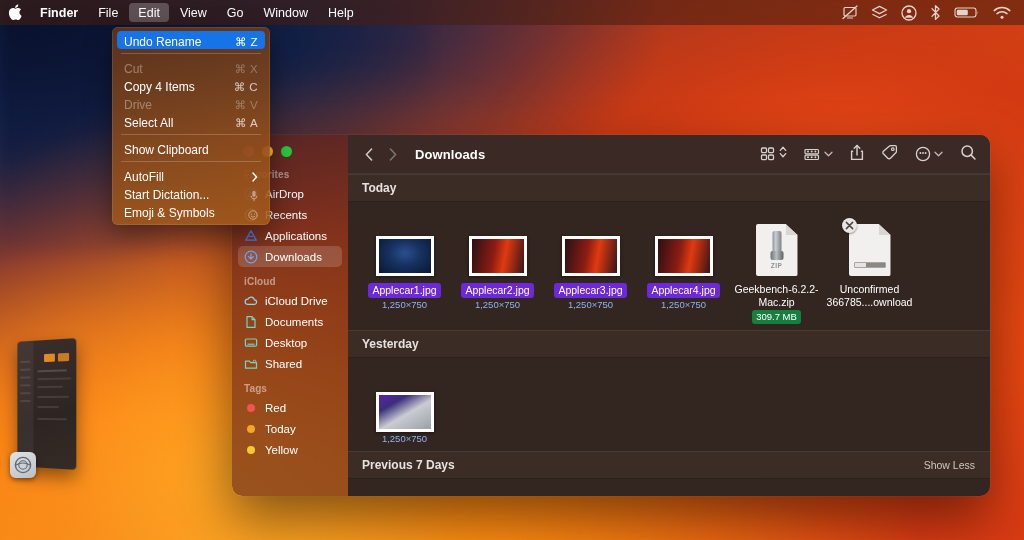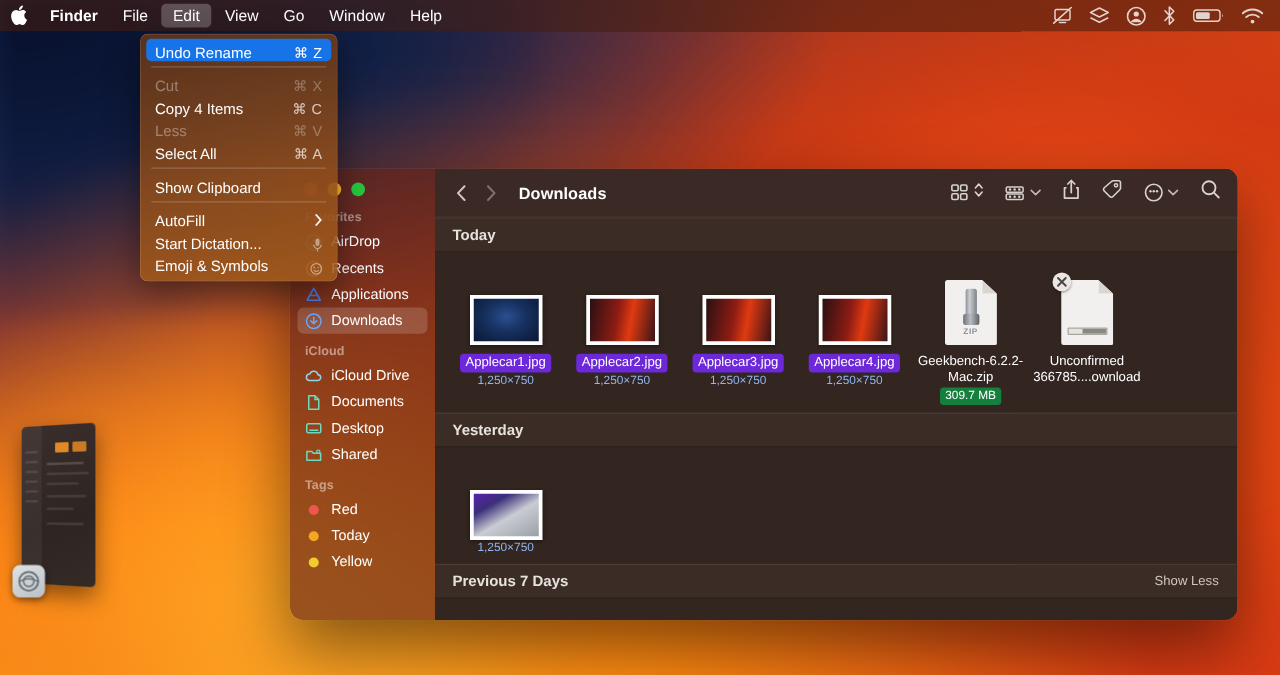--- a/index.html
+++ b/index.html
@@ -615,21 +615,21 @@
     <div class="msep"></div>
     <div class="mi dim">
       <span class="lbl">Cut</span>
       <span class="sc">⌘ X</span>
     </div>
     <div class="mi">
       <span class="lbl">Copy 4 Items</span>
       <span class="sc">⌘ C</span>
     </div>
     <div class="mi dim">
-      <span class="lbl">Less</span>
+      <span class="lbl">Drive</span>
       <span class="sc">⌘ V</span>
     </div>
     <div class="mi">
       <span class="lbl">Select All</span>
       <span class="sc">⌘ A</span>
     </div>
     <div class="msep"></div>
     <div class="mi">
       <span class="lbl">Show Clipboard</span>
     </div>

